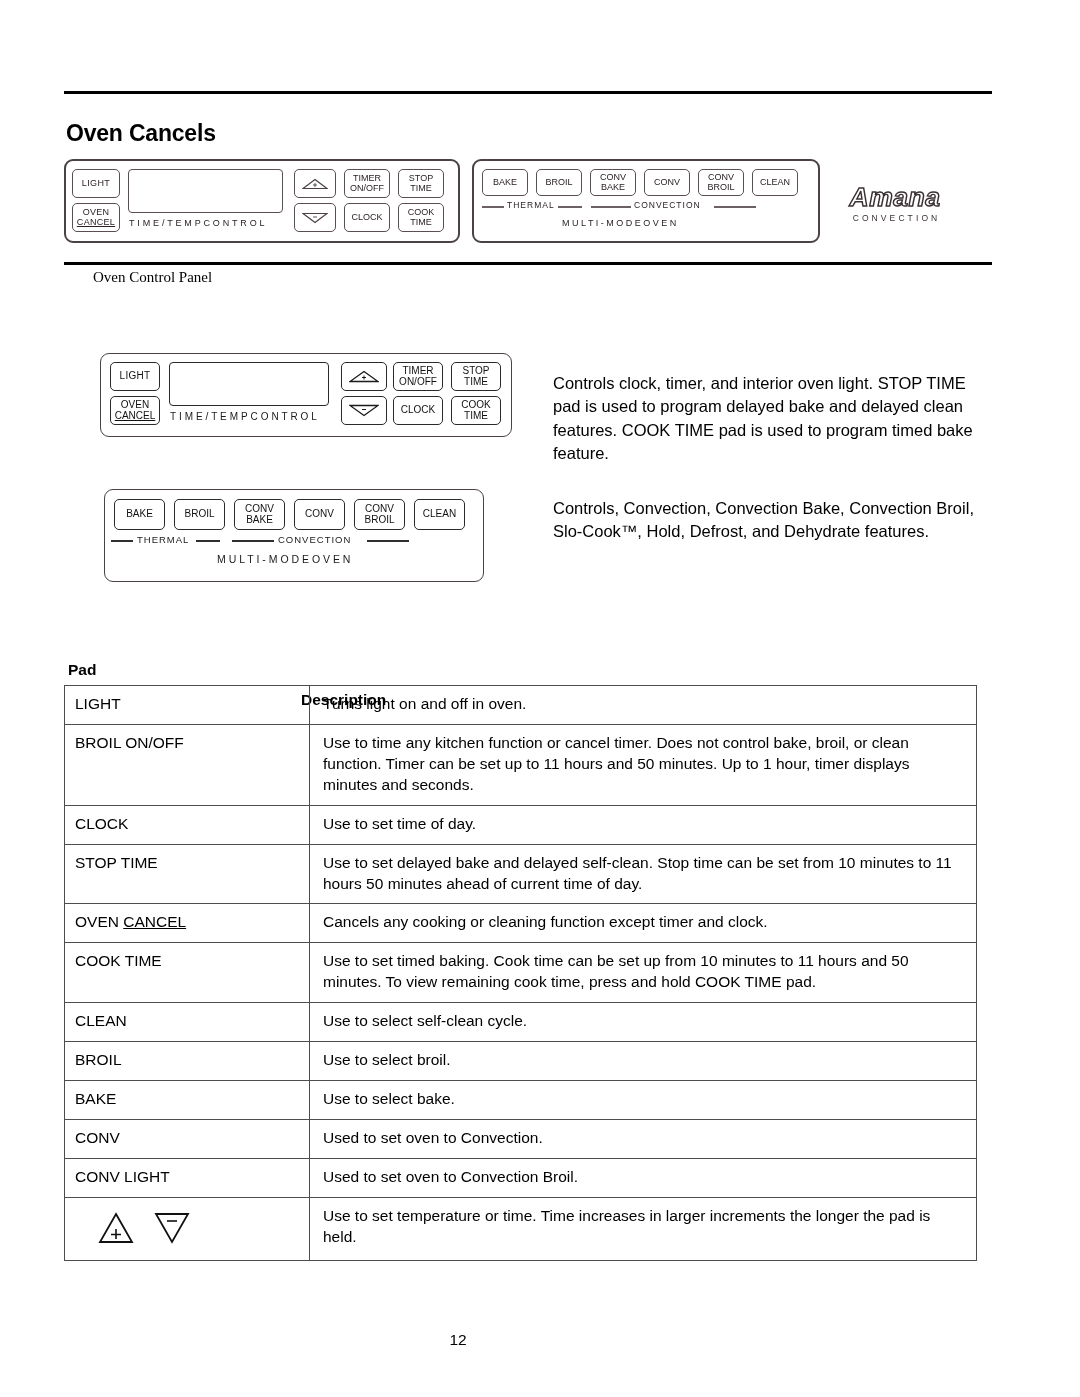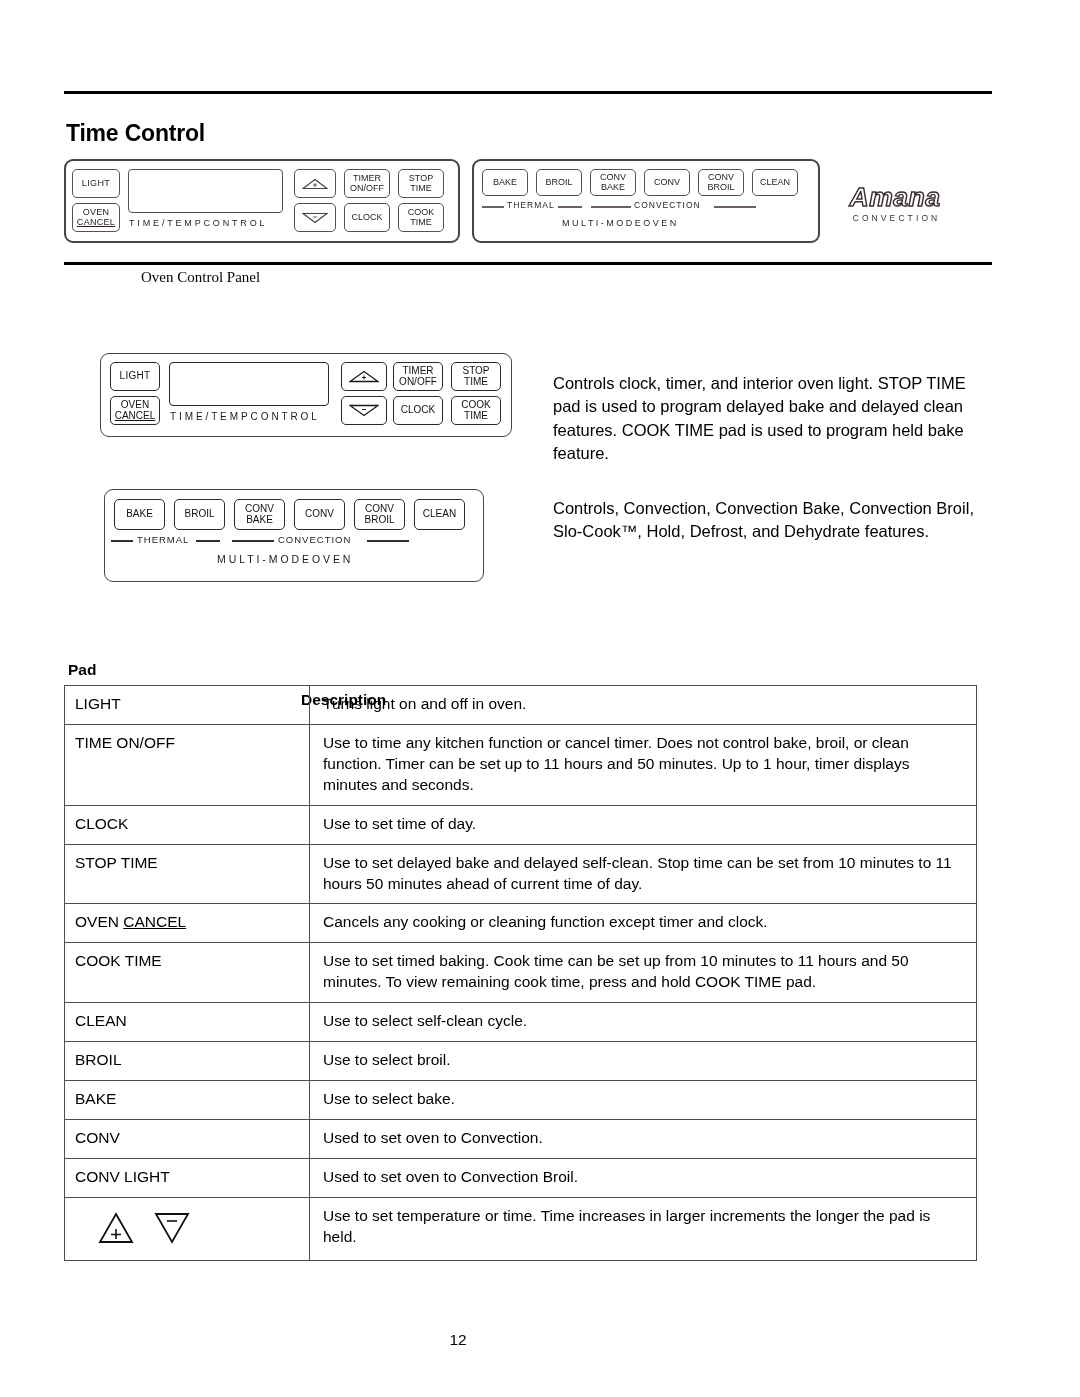--- a/index.html
+++ b/index.html
@@ -121,21 +121,20 @@
     width: 928px;
     height: 3px;
     background: #000;
   }
   .caption {
     position: absolute;
     left: 93px;
     top: 269px;
     font-family: "Liberation Serif", serif;
     font-size: 15px;
-    margin-left: 48px;
   }
 
   
   .desc {
     position: absolute;
     font-size: 16.5px;
     line-height: 1.42;
     width: 425px;
     color: #000;
   }
@@ -186,21 +185,21 @@
     width: 916px;
     text-align: center;
     font-size: 15.5px;
   }
 </style>
 </head>
 <body>
 
 <div class="top-rule"></div>
 
-<div class="page-title">Time Control</div>
+<div class="page-title">Oven Cancels</div>
 
 <div class="panel" style="left:64px; top:159px; width:396px; height:84px;">
 
   <div class="pad" style="left:6px; top:8px; width:48px; height:29px; font-size:9px; letter-spacing:0.4px;">LIGHT</div>
 
   <div class="pad" style="left:6px; top:42px; width:48px; height:29px; font-size:9px; flex-direction:column; letter-spacing:0.3px;">
     <span>OVEN</span>
     <span class="u">CANCEL</span>
   </div>
 
@@ -317,21 +316,21 @@
   </div>
 
   <div class="pad dark" style="left:292px; top:42px; width:50px; height:29px; font-size:10px;">CLOCK</div>
 
   <div class="pad dark" style="left:350px; top:42px; width:50px; height:29px; font-size:10px; flex-direction:column;">
     <span>COOK</span>
     <span>TIME</span>
   </div>
 </div>
 
-<div class="desc" style="left:553px; top:372px;">Controls clock, timer, and interior oven light. STOP TIME pad is used to program delayed bake and delayed clean features. COOK TIME pad is used to program held bake feature.</div>
+<div class="desc" style="left:553px; top:372px;">Controls clock, timer, and interior oven light. STOP TIME pad is used to program delayed bake and delayed clean features. COOK TIME pad is used to program timed bake feature.</div>
 
 <div class="panel thin" style="left:104px; top:489px; width:380px; height:93px;">
 
   <div class="pad dark" style="left:9px; top:9px; width:51px; height:31px; font-size:10px;">BAKE</div>
 
   <div class="pad dark" style="left:69px; top:9px; width:51px; height:31px; font-size:10px;">BROIL</div>
 
   <div class="pad dark" style="left:129px; top:9px; width:51px; height:31px; font-size:10px; flex-direction:column;">
     <span>CONV</span>
     <span>BAKE</span>
@@ -362,21 +361,21 @@
 <div class="tbl-head" style="left:68px; top:661px;">Pad</div>
 <div class="tbl-head" style="left:301px; top:691px;">Description</div>
 
 <table class="pad-table">
   <tbody>
       <tr>
         <td class="pad-col">LIGHT</td>
         <td class="desc-col">Turns light on and off in oven.</td>
       </tr>
       <tr>
-        <td class="pad-col">TIME ON/OFF</td>
+        <td class="pad-col">BROIL ON/OFF</td>
         <td class="desc-col">Use to time any kitchen function or cancel timer. Does not control bake, broil, or clean function. Timer can be set up to 11 hours and 50 minutes. Up to 1 hour, timer displays minutes and seconds.</td>
       </tr>
       <tr>
         <td class="pad-col">CLOCK</td>
         <td class="desc-col">Use to set time of day.</td>
       </tr>
       <tr>
         <td class="pad-col">STOP TIME</td>
         <td class="desc-col">Use to set delayed bake and delayed self-clean. Stop time can be set from 10 minutes to 11 hours 50 minutes ahead of current time of day.</td>
       </tr>

